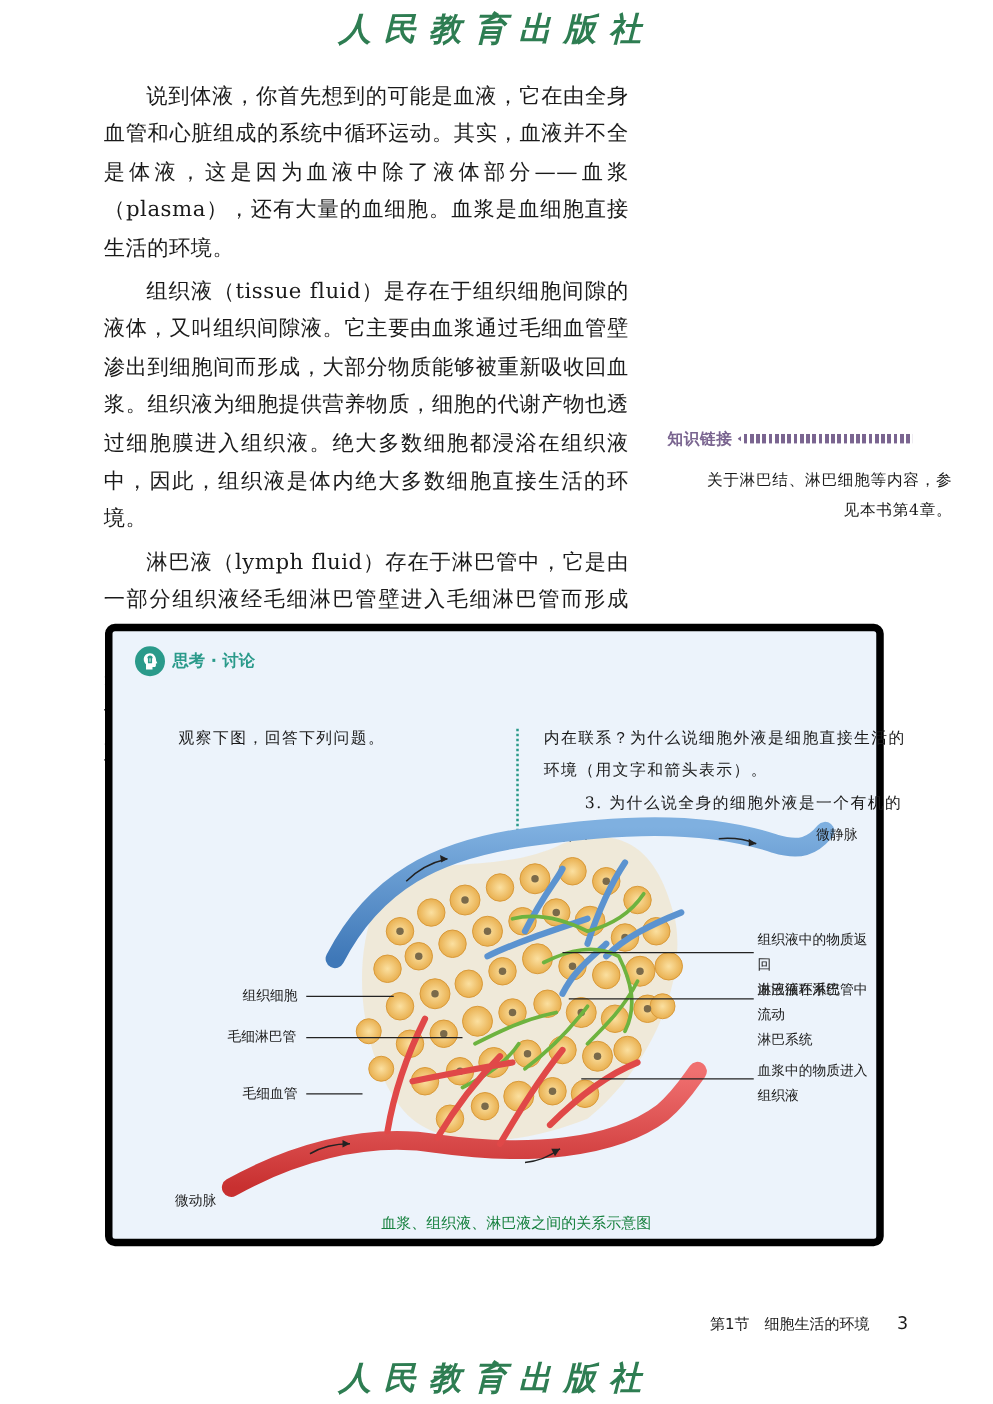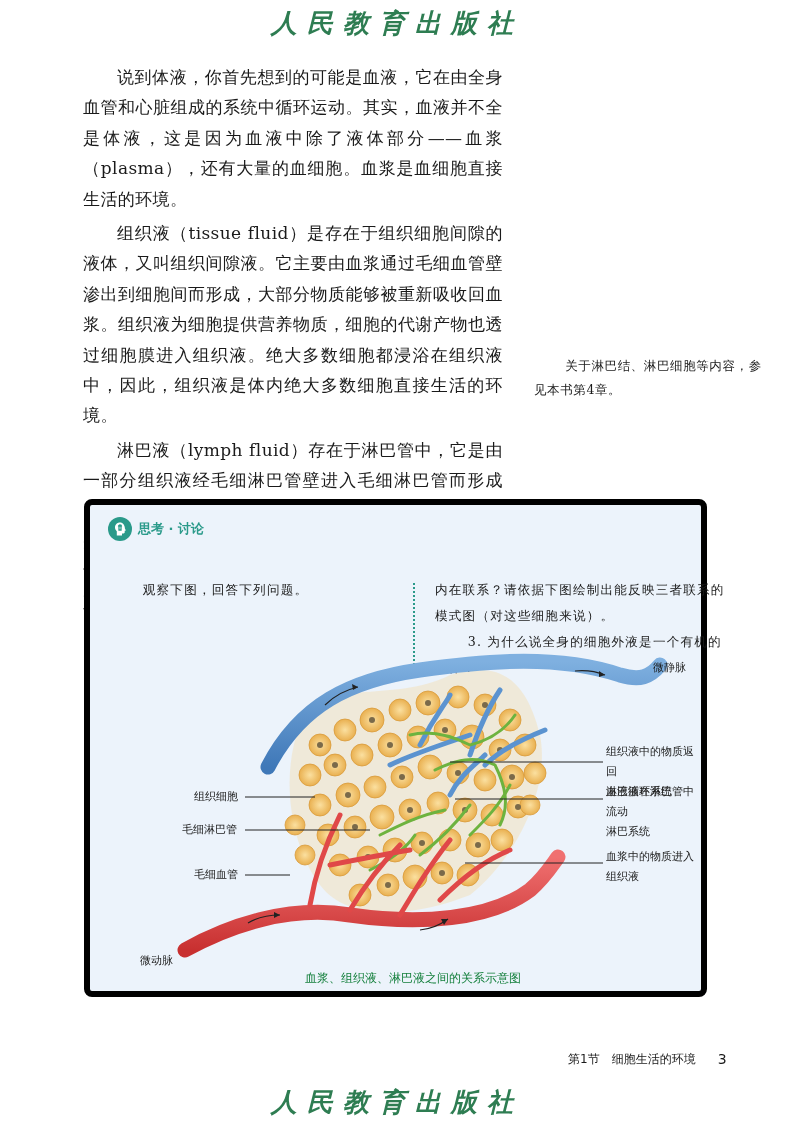--- a/index.html
+++ b/index.html
@@ -22,21 +22,21 @@
   .main-text p:last-child { margin-bottom: 0; }
 
   .sidebar-note { position: absolute; left: 534px; top: 342px; width: 228px; }
   .note-head { display: flex; align-items: center; height: 18px; }
   .note-title { font-family: "DejaVu Sans", sans-serif; font-weight: bold; font-size: 12.5px; color: #7a6590; letter-spacing: 0.5px; }
   .note-deco {
     margin-left: 4px; width: 140px; height: 8px;
     background: repeating-linear-gradient(90deg, #7a6590 0 3px, transparent 3px 5px);
     clip-path: polygon(0 50%, 4% 0, 100% 0, 100% 100%, 4% 100%);
   }
-  .note-body { margin-top: 12px; font-size: 12.5px; line-height: 24px; padding-left: 0; letter-spacing: 0.6px; }
+  .note-body { margin-top: 12px; font-size: 12.5px; line-height: 24px; padding-left: 0; letter-spacing: 0.6px; text-align: right; }
   .note-body span { display: block; text-indent: 2.5em; }
 
   .discussion-box {
     position: absolute; left: 84px; top: 499px; width: 623px; height: 498px;
     background: #ecf3fb; border: 6px solid #000000; border-radius: 8px;
   }
   .disc-head { position: absolute; left: 18px; top: 12px; display: flex; align-items: center; }
   .disc-icon {
     width: 24px; height: 24px; border-radius: 50%; background: #2a9a8a;
     display: flex; align-items: center; justify-content: center;
@@ -74,20 +74,24 @@
 
 <div class="publisher-logo top">人民教育出版社</div>
 
 <div class="main-text">
   <p>说到体液，你首先想到的可能是血液，它在由全身血管和心脏组成的系统中循环运动。其实，血液并不全是体液，这是因为血液中除了液体部分——血浆（plasma），还有大量的血细胞。血浆是血细胞直接生活的环境。</p>
   <p>组织液（tissue fluid）是存在于组织细胞间隙的液体，又叫组织间隙液。它主要由血浆通过毛细血管壁渗出到细胞间而形成，大部分物质能够被重新吸收回血浆。组织液为细胞提供营养物质，细胞的代谢产物也透过细胞膜进入组织液。绝大多数细胞都浸浴在组织液中，因此，组织液是体内绝大多数细胞直接生活的环境。</p>
   <p>淋巴液（lymph fluid）存在于淋巴管中，它是由一部分组织液经毛细淋巴管壁进入毛细淋巴管而形成的。淋巴液在淋巴管中流动，经过淋巴结等淋巴器官，并最终汇入血浆。淋巴液中有大量的淋巴细胞等，可以协助机体抵御疾病，对这些细胞来说，淋巴液就是它们直接生活的环境。</p>
 </div>
 
 <div class="sidebar-note">
+  <div class="note-head">
+    <span class="note-title">知识链接</span>
+    <span class="note-deco"></span>
+  </div>
   <div class="note-body">
       <span>关于淋巴结、淋巴细胞等内容，参见本书第4章。</span>
     </div>
 </div>
 
 <div class="discussion-box">
   <div class="disc-head">
     <div class="disc-icon">
       <svg width="16" height="16" viewBox="0 0 16 16">
           <path d="M8 1.5c-3 0-5 2.2-5 5 0 1.8 1 3 1.8 3.8V14.5h5.2v-2h1.5c.8 0 1.2-.5 1.2-1.2V9.8l1.2-.3-1-2c0-3.3-2-6-4.9-6z" fill="#fff"></path>
@@ -95,21 +99,21 @@
         </svg>
     </div>
     <span class="disc-label">思考 · 讨论</span>
   </div>
 
   <div class="disc-col left">
     <span class="indent">观察下图，回答下列问题。</span>
   </div>
   <div class="disc-divider"></div>
   <div class="disc-col right">
-    <span>内在联系？请依据下图绘制出能反映三者联系的模式图（对这些细胞来说）。</span>
+    <span>内在联系？为什么说细胞外液是细胞直接生活的环境（用文字和箭头表示）。</span>
     <span class="indent">3. 为什么说全身的细胞外液是一个有机的整体？</span>
   </div>
 
   <svg class="diagram" width="647" height="498" viewBox="0 0 647 498">
     <defs>
       <linearGradient id="vg" x1="0" y1="0" x2="0" y2="1">
           <stop offset="0" stop-color="#7fb0e0"></stop>
           <stop offset="1" stop-color="#3f78b8"></stop>
         </linearGradient>
       <linearGradient id="ag" x1="0" y1="0" x2="0" y2="1">

